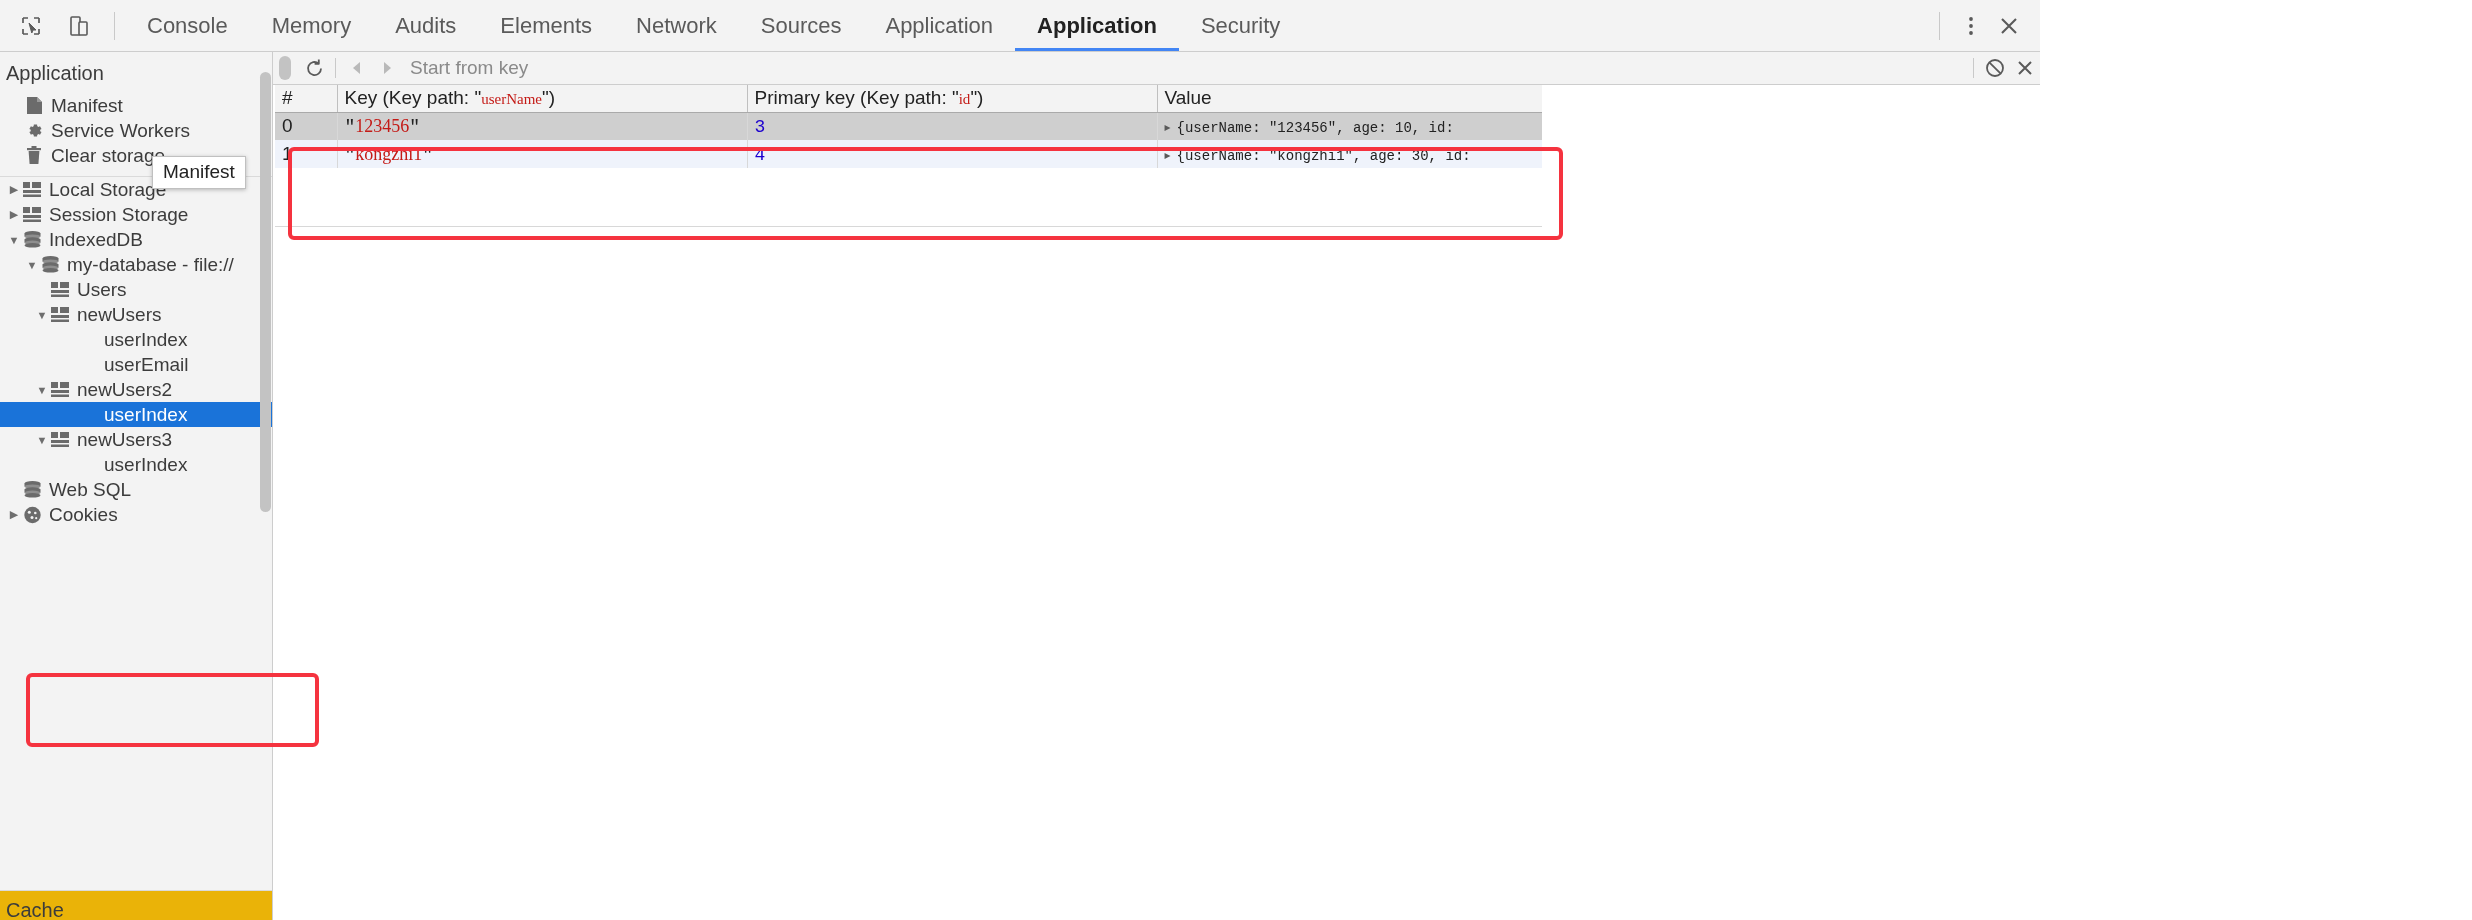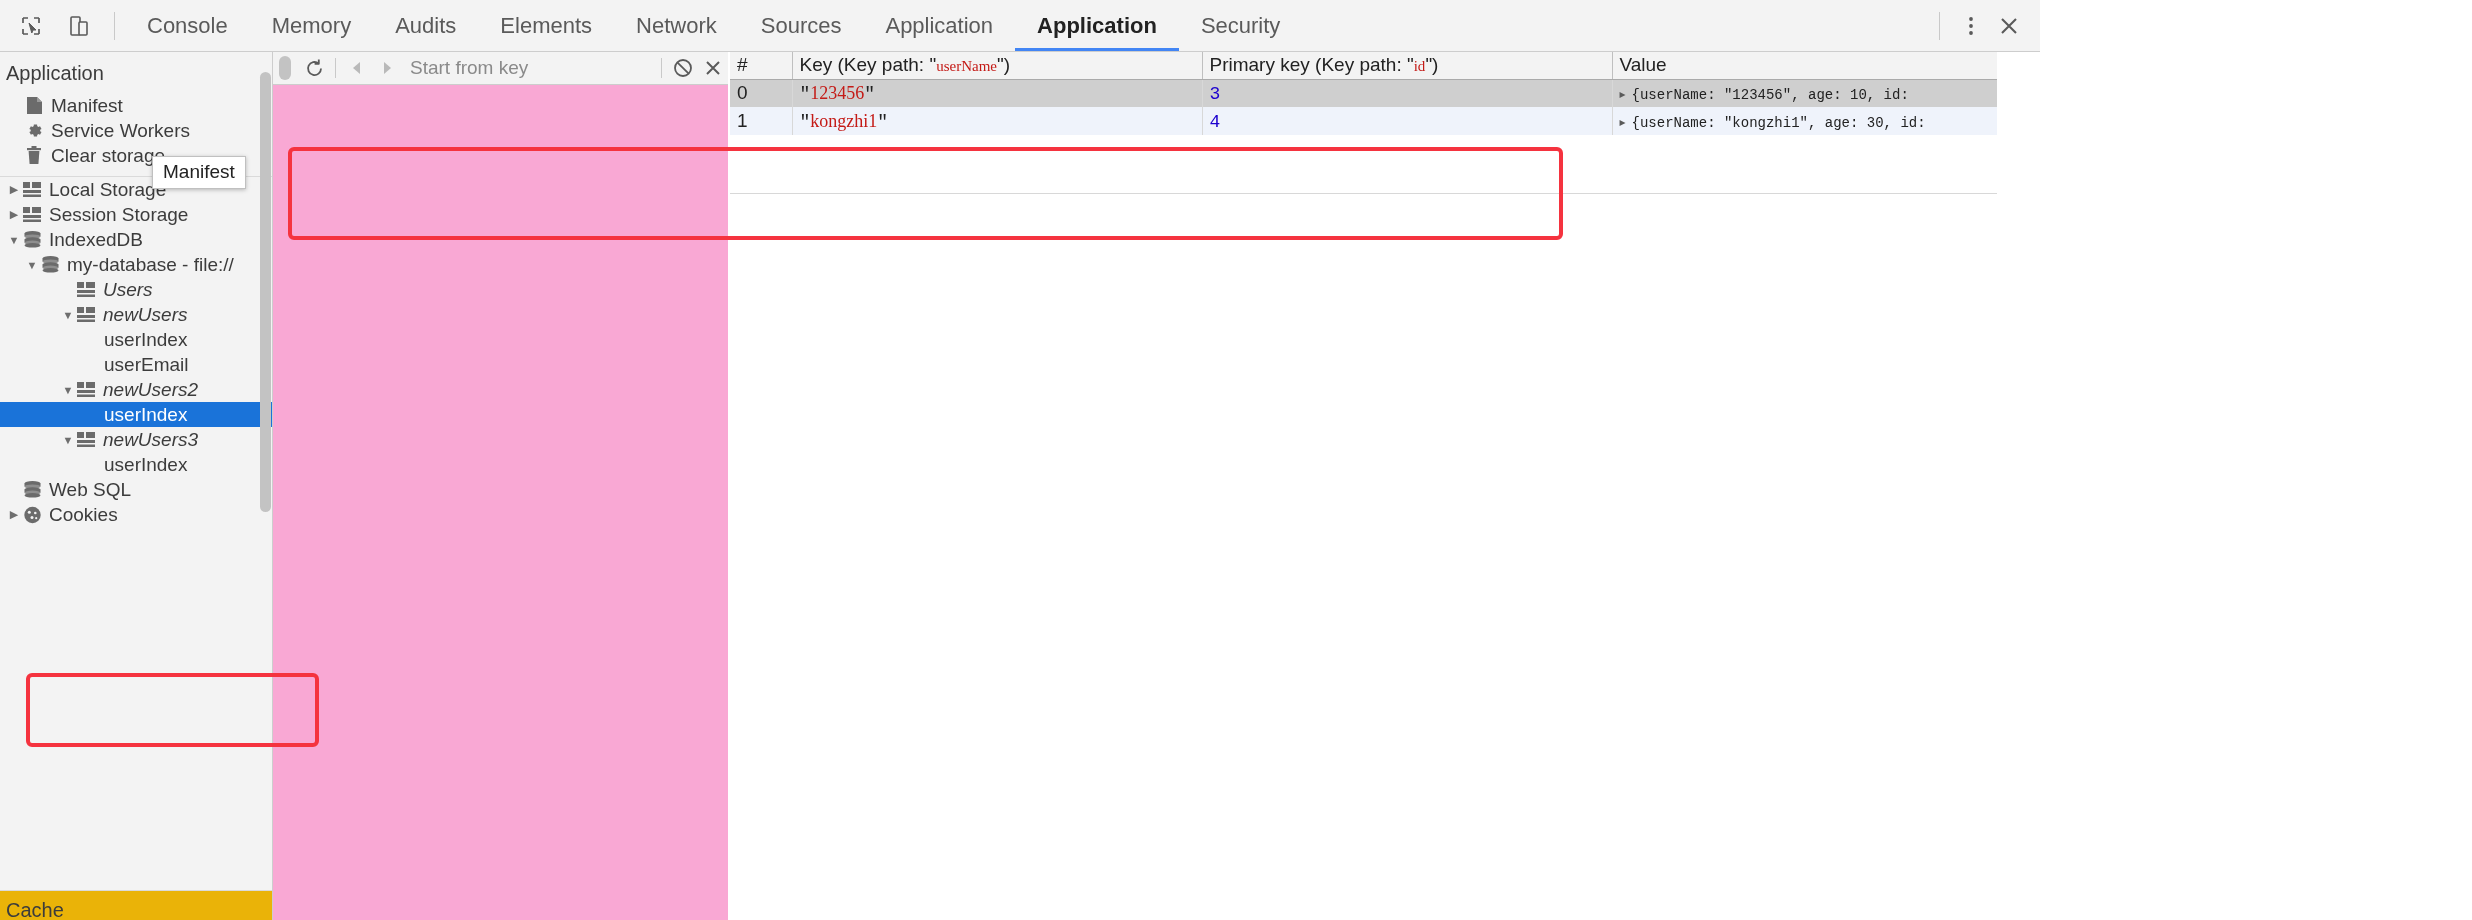--- a/index.html
+++ b/index.html
@@ -70,21 +70,21 @@
     width: 16px; min-width: 16px; height: 16px;
     display: flex; align-items: center; justify-content: center;
     color: #6e6e6e; font-size: 11px;
   }
   .twisty.none { visibility: hidden; }
   .ic { width: 20px; min-width: 20px; height: 18px; display: flex; align-items: center; justify-content: center; margin-right: 7px; color: #6b6b6b; }
   .lbl { font-size: 19px; }
   .tree-row.selected .lbl { color: #fff; }
   .ind1 { padding-left: 6px; }
   .ind2 { padding-left: 24px; }
-  .ind3 { padding-left: 60px; font-style: italic; }
+  .ind3 { padding-left: 34px; }
   .ind5 { padding-left: 104px; }
 
   
   .tooltip {
     position: absolute;
     left: 152px; top: 104px;
     background: #fff;
     border: 1px solid #c0c0c0;
     box-shadow: 0 1px 4px rgba(0,0,0,.25);
     padding: 4px 10px 5px 10px;
@@ -120,21 +120,21 @@
   .sb-bottom {
     position: absolute; left: 0; right: 0; bottom: 0;
     border-top: 1px solid #dadada;
     padding: 8px 0 0 6px;
     font-size: 20px; color: #3c3c3c;
     background: #eab308;
     height: 30px; overflow: hidden;
   }
 
   
-  .main { flex: 1; display: flex; flex-direction: row; background: #f9a8d4; min-width: 0; position: relative; }
+  .main { flex: 1; display: flex; flex-direction: column; background: #f9a8d4; min-width: 0; position: relative; }
   .main-toolbar {
     height: 33px; min-height: 33px;
     display: flex; align-items: center;
     background: #f3f3f3;
     border-bottom: 1px solid #cdcdcd;
     padding-left: 6px;
   }
   .mt-grip { width: 12px; height: 24px; background: #c3c3c3; border-radius: 6px; margin-right: 8px; }
   .mt-btn {
     width: 30px; height: 26px;

